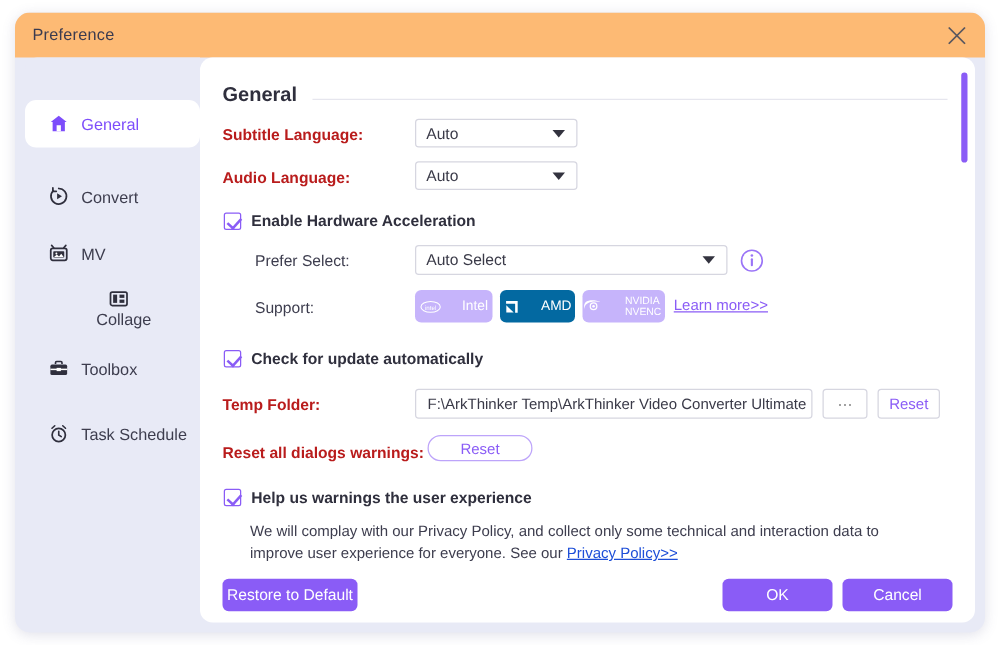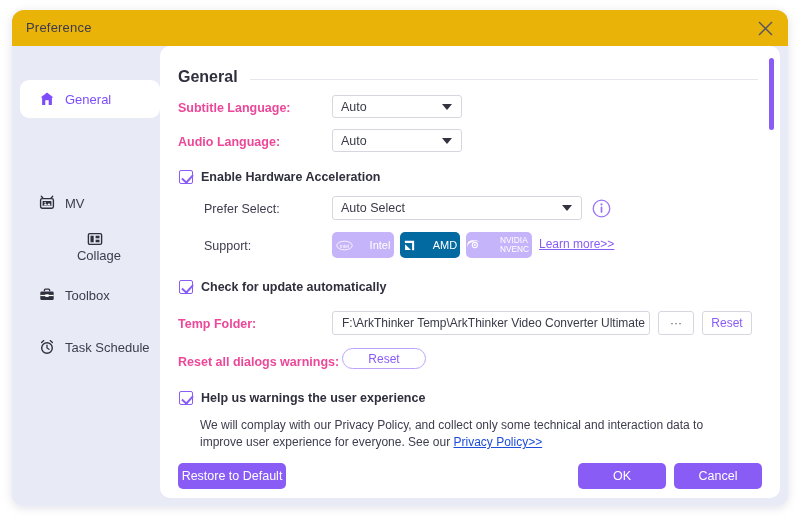--- a/index.html
+++ b/index.html
@@ -18,21 +18,21 @@
     background: #e8eaf6;
     border-radius: 12px;
     box-shadow: 0 2px 10px rgba(90,90,140,0.18);
     overflow: hidden;
   }
 
   
   #titlebar {
     position: absolute; left: 0; top: 0;
     width: 100%; height: 36px;
-    background: #eab308;
+    background: #fdba74;
   }
   #title-text {
     position: absolute; left: 14px; top: 10px;
     font-size: 13px; color: #3b3b4f;
     letter-spacing: .2px;
   }
   #close-btn {
     position: absolute; right: 10px; top: 5px;
     width: 26px; height: 26px;
     display: flex; align-items: center; justify-content: center;
@@ -87,21 +87,21 @@
     font-size: 16px; font-weight: bold; color: #2f2f3d;
     white-space: nowrap;
   }
   #section-rule {
     flex: 1; height: 1px; background: #e6e6ee; margin-left: 12px;
     margin-top: 4px;
   }
 
   .row-label {
     position: absolute;
-    font-size: 12.5px; font-weight: bold; color: #ec4899;
+    font-size: 12.5px; font-weight: bold; color: #b91c1c;
     white-space: nowrap;
   }
   .sub-label {
     position: absolute;
     font-size: 12.5px; color: #3d3d4e; font-weight: normal;
     white-space: nowrap;
   }
 
   
   .select {
@@ -255,20 +255,30 @@
     <div class="nav-item active" style="top:34px;">
       <span class="nav-ico">
         <svg width="16" height="16" viewBox="0 0 16 16">
           <path d="M8 1.6 1.6 6.6h1.5V14h9.8V6.6h1.5L8 1.6z" fill="#7d4dfb"></path>
           <rect x="6.3" y="9.2" width="3.4" height="4.8" fill="#ffffff"></rect>
         </svg>
       </span>
       <span class="nav-label">General</span>
     </div>
 
+    <div class="nav-item" style="top:92px;">
+      <span class="nav-ico">
+        <svg width="16" height="16" viewBox="0 0 16 16">
+          <path d="M8 1.8a6.2 6.2 0 1 1-4.4 1.8" fill="none" stroke="#2f2f3d" stroke-width="1.4" stroke-linecap="round"></path>
+          <path d="M3.3 1.3v2.7h2.7" fill="none" stroke="#2f2f3d" stroke-width="1.4" stroke-linecap="round" stroke-linejoin="round"></path>
+          <path d="M6.7 5.6 10.6 8l-3.9 2.4z" fill="#2f2f3d"></path>
+        </svg>
+      </span>
+      <span class="nav-label">Convert</span>
+    </div>
 
     <div class="nav-item" style="top:138px;">
       <span class="nav-ico">
         <svg width="16" height="16" viewBox="0 0 16 16">
           <path d="M4 3.2 2.3 1.3M12 3.2l1.7-1.9" stroke="#2f2f3d" stroke-width="1.3" stroke-linecap="round" fill="none"></path>
           <rect x="1.6" y="3.6" width="12.8" height="9.6" rx="1.6" fill="none" stroke="#2f2f3d" stroke-width="1.4"></rect>
           <rect x="3.6" y="6" width="8.8" height="5" rx=".6" fill="#2f2f3d"></rect>
           <circle cx="6.1" cy="7.7" r=".8" fill="#fff"></circle>
           <path d="M4.2 10.6 6.5 8.6l1.7 1.5 1.8-2.1 1.9 2.6z" fill="#fff"></path>
         </svg>

